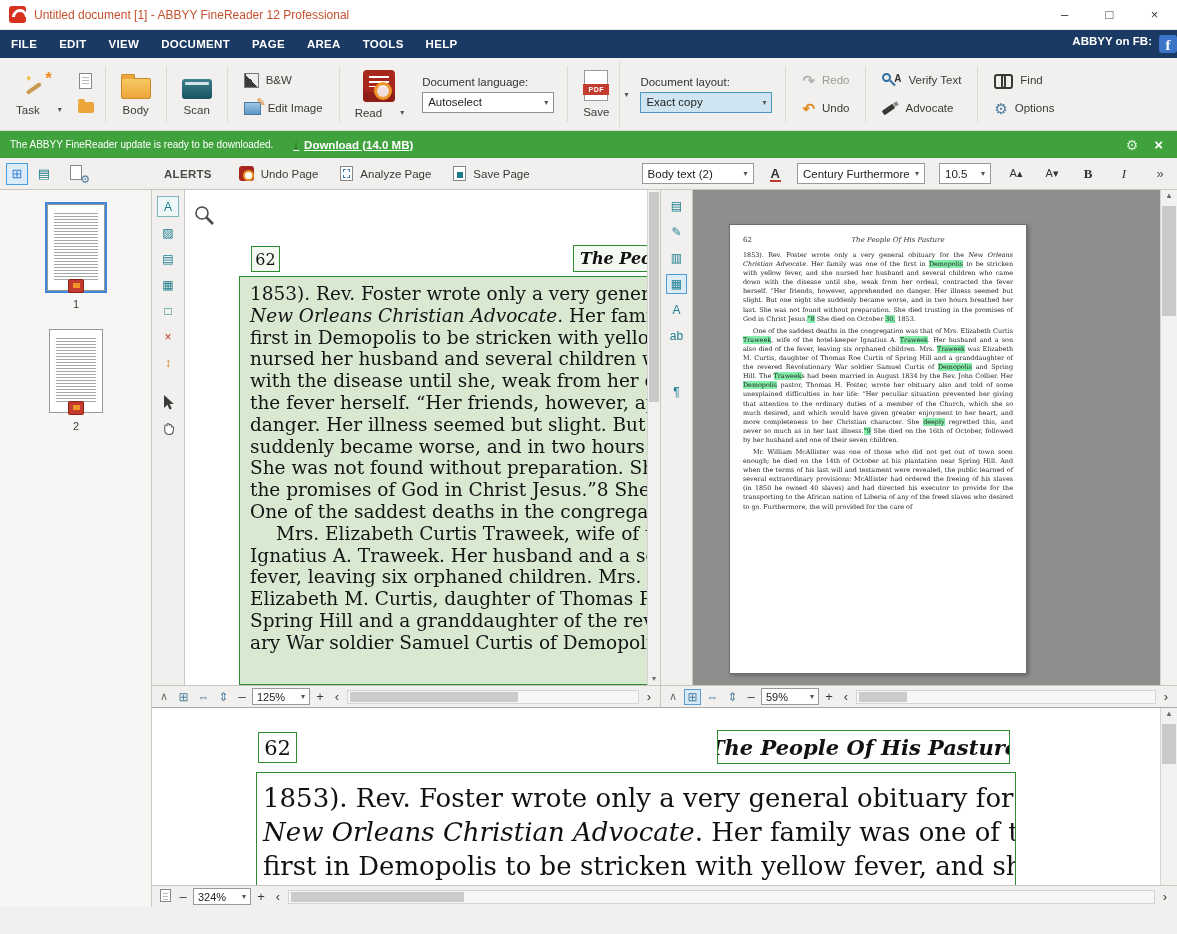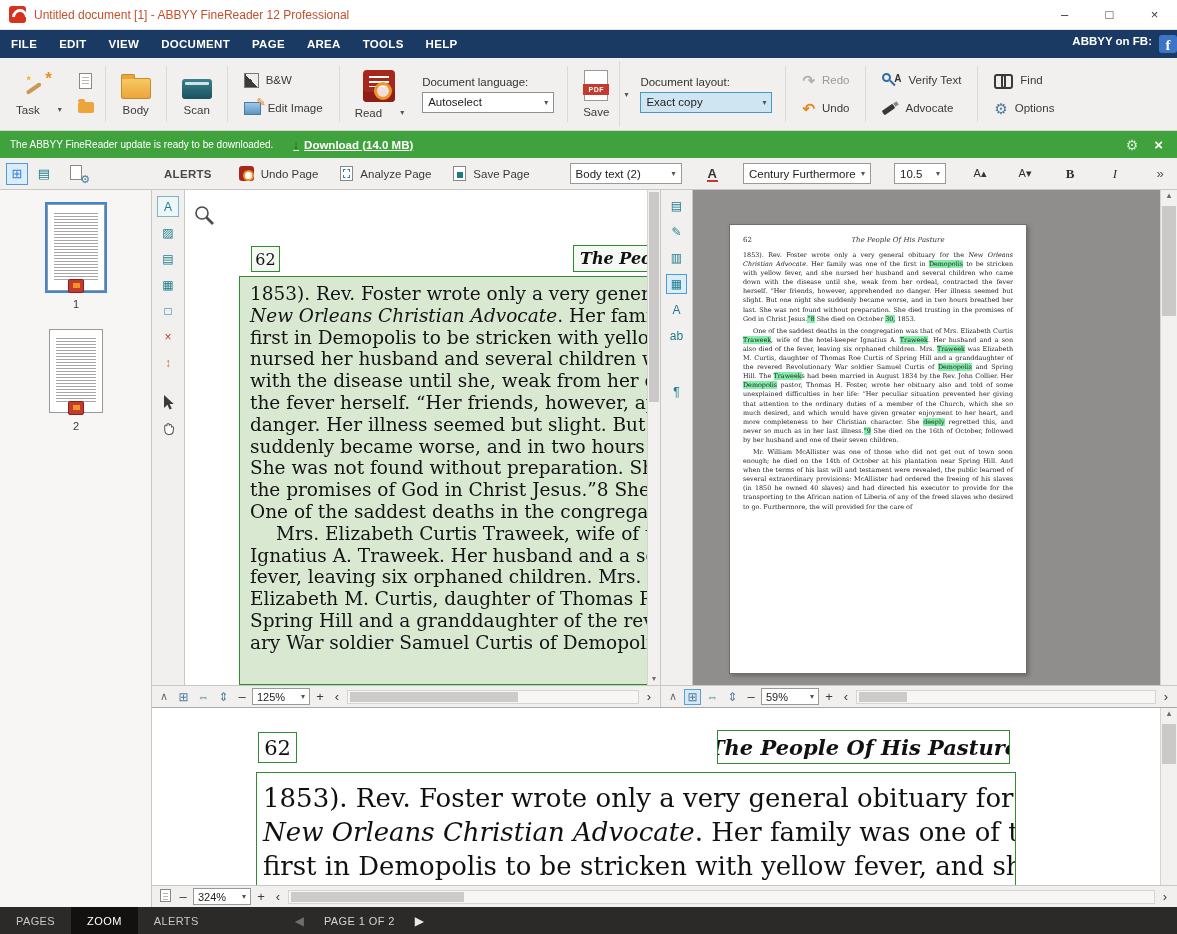--- a/index.html
+++ b/index.html
@@ -89,21 +89,21 @@
 .pb-pageprops .pg{position:absolute;left:2px;top:1px;width:12px;height:15px;background:#fff;border:1px solid #8a8886}
 .pb-pageprops .gr{position:absolute;right:-2px;bottom:-2px;font-size:11px;color:#4b7c9e}
 .pb-image-label{font-weight:bold;color:#4a4947;font-size:11.5px;margin:0 16px 0 12px;letter-spacing:.3px}
 .pb-btn{display:flex;align-items:center;gap:7px;padding:0 11px;font-size:11.5px;height:100%;color:#3b3a38}
 .i-read-mini{width:15px;height:15px;background:#a8271d;border-radius:3px;position:relative}
 .i-read-mini:after{content:"";position:absolute;right:0;bottom:0;width:7px;height:7px;border:2px solid #f0952a;border-radius:50%;background:#fff}
 .i-analyze{width:13px;height:15px;background:#fff;border:1px solid #8a8886;position:relative}
 .i-analyze:before{content:"";position:absolute;left:2px;top:2px;right:2px;bottom:2px;border:1px dashed #3c7ab3}
 .i-savepage{width:13px;height:15px;background:#fff;border:1px solid #8a8886;position:relative}
 .i-savepage:before{content:"";position:absolute;left:3px;bottom:2px;width:6px;height:6px;background:#1c7c8c}
-.pb-right{margin-left:auto;display:flex;align-items:center;gap:23px;padding-right:6px}
+.pb-right{margin-left:auto;display:flex;align-items:center;gap:14px;padding-right:6px}
 .pb-combo{display:flex;align-items:center;justify-content:space-between;height:21px;background:#fff;border:1px solid #999;padding:0 5px;font-size:11.5px;color:#222}
 .w-style{width:112px}.w-font{width:128px}.w-size{width:52px}
 .i-fontprop{position:relative;font-weight:bold;color:#333;font-size:13px;padding:0 3px}
 .i-fontprop:after{content:"";position:absolute;left:2px;bottom:-1px;right:2px;height:2px;background:#c23b2e}
 .pb-small{width:22px;height:21px;display:flex;align-items:center;justify-content:center;font-size:11px;color:#333}
 .pb-bold{font-family:"Liberation Serif",serif;font-weight:bold;font-size:13px}
 .pb-italic{font-family:"Liberation Serif",serif;font-style:italic;font-size:13px}
 .pb-more{color:#555;font-size:13px}
 
 
@@ -554,24 +554,14 @@
         <span class="zb-btn">+</span>
         <span class="zb-btn">‹</span>
         <span class="htrack">
             <span class="hthumb" style="left:2px;width:20%"></span>
           </span>
         <span class="zb-btn">›</span>
       </div>
     </div>
   </div>
 
-  <div class="statusbar">
-    <span class="sb-tab">PAGES</span>
-    <span class="sb-tab active">ZOOM</span>
-    <span class="sb-tab">ALERTS</span>
-    <span class="sb-nav">
-      <span class="sb-arrow prev">◀</span>
-      <span class="sb-pagelabel">PAGE 1 OF 2</span>
-      <span class="sb-arrow next">▶</span>
-    </span>
-  </div>
 
 </div>
 
 </body></html>

